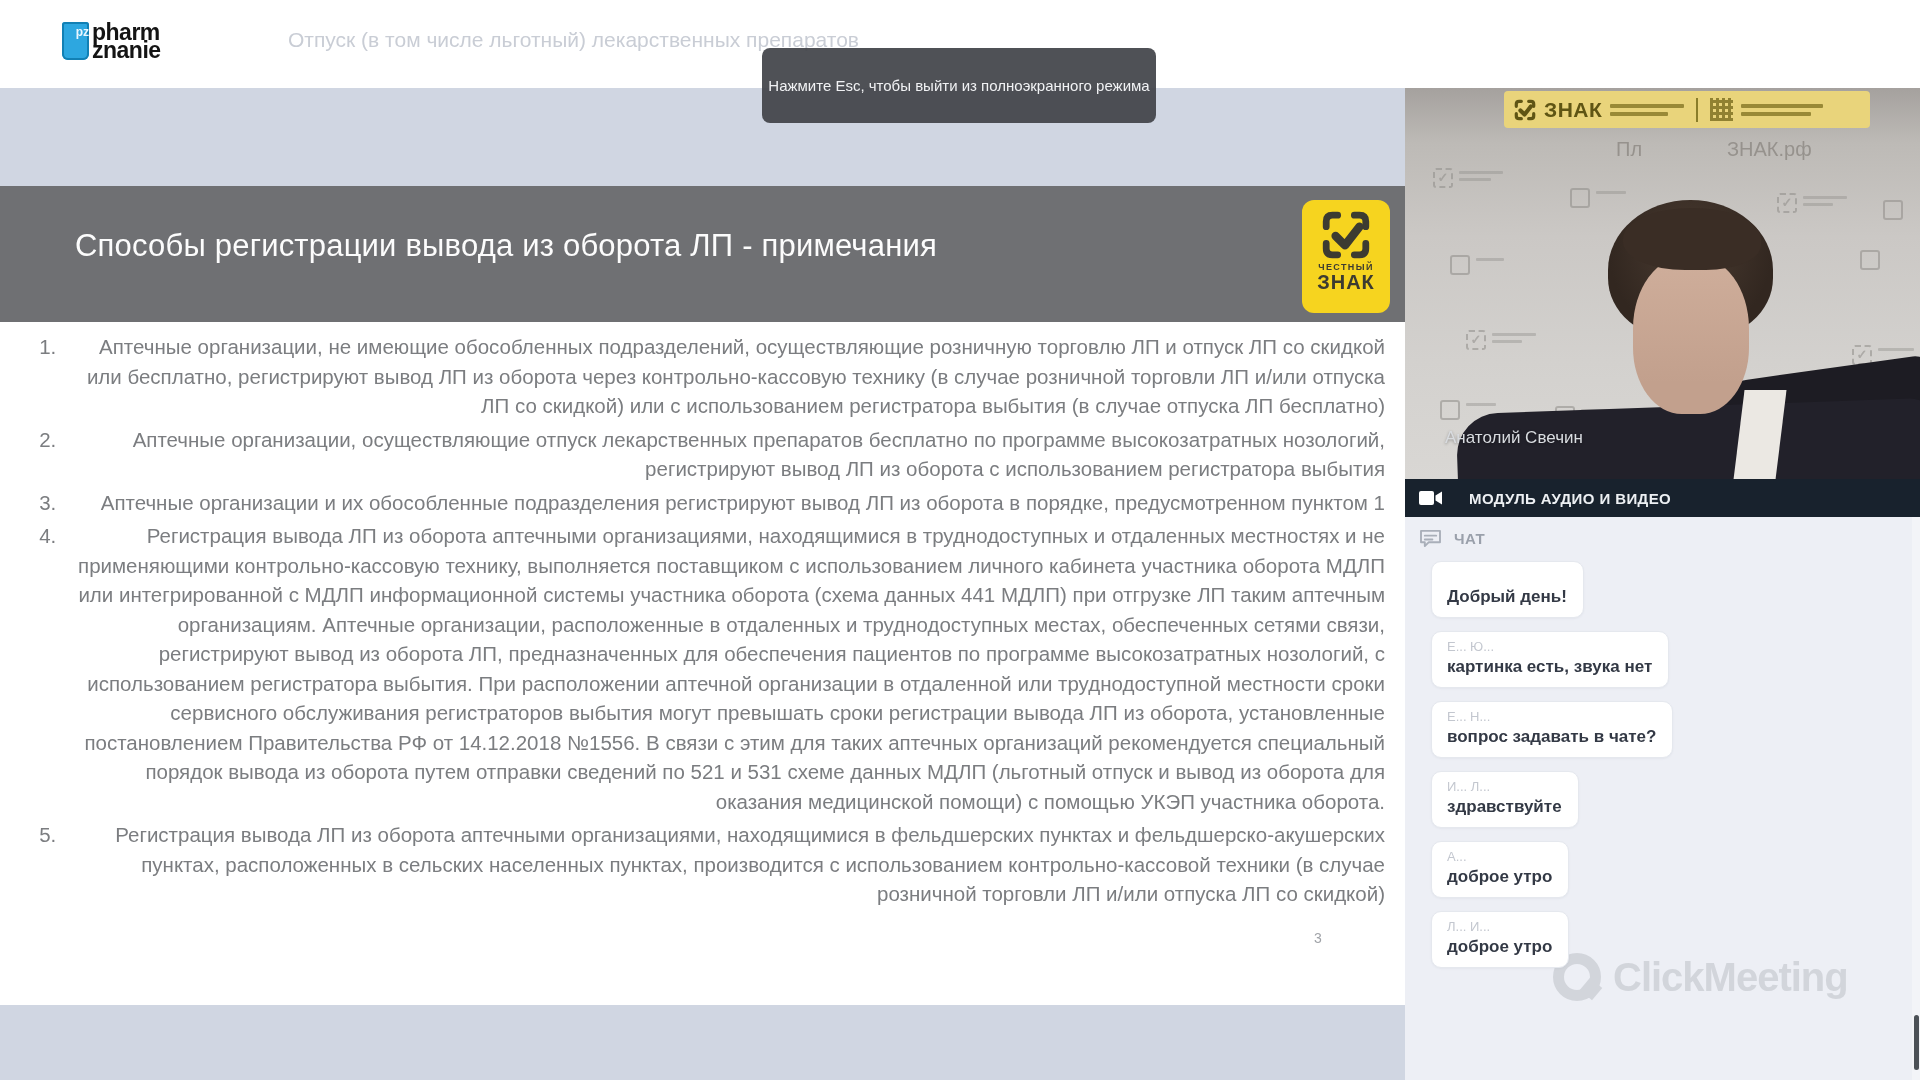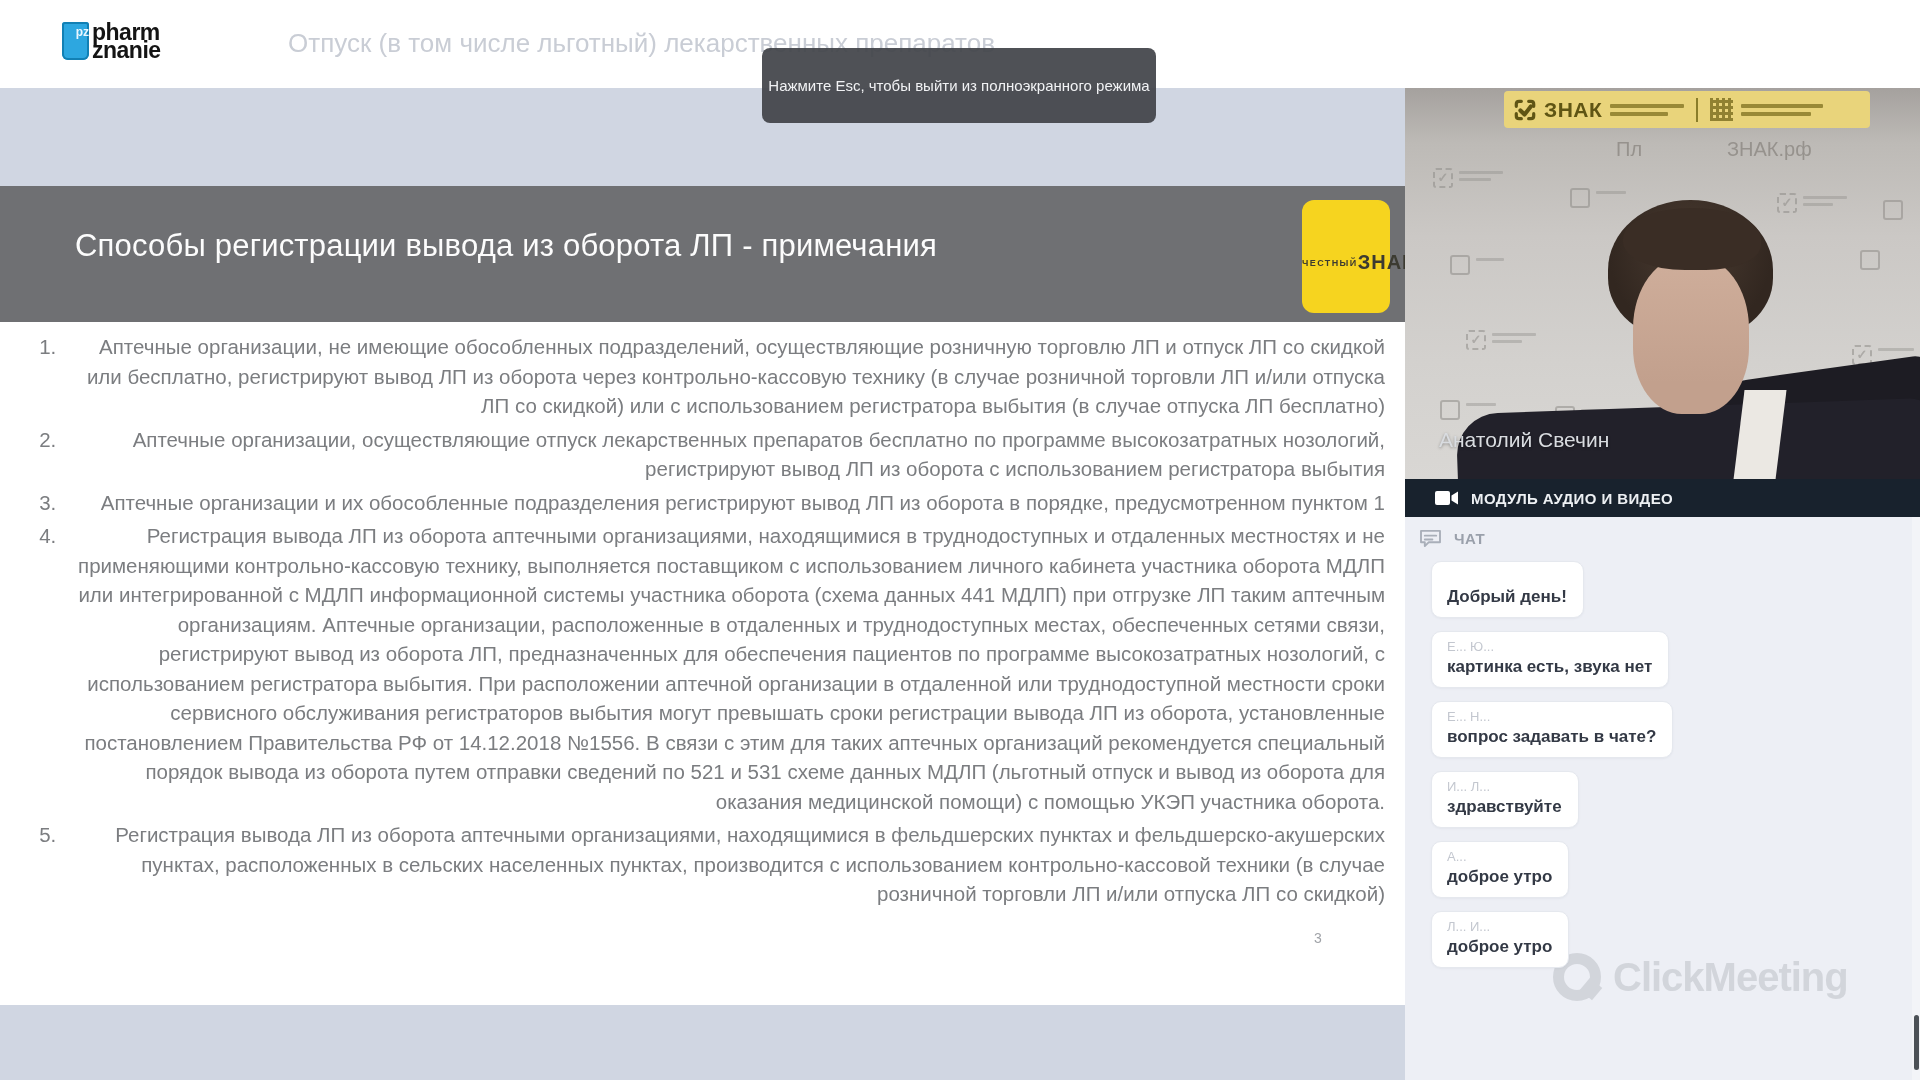--- a/index.html
+++ b/index.html
@@ -5,32 +5,32 @@
   * { margin:0; padding:0; box-sizing:border-box; }
   html,body { width:1920px; height:1080px; background:#fff; font-family:"Liberation Sans", sans-serif; }
   #screen { position:relative; width:1920px; height:1080px; overflow:hidden; background:#fff; }
 
   
   .topbar { position:absolute; left:0; top:0; width:1920px; height:88px; background:#ffffff; z-index:6; }
   .logo { position:absolute; left:62px; top:22px; display:flex; align-items:center; }
   .logo-icon { width:27px; height:38px; background:#2da7e0; border-radius:3px 3px 6px 6px; position:relative; margin-right:3px; box-shadow:inset 0 0 0 2px #1280b4; }
   .logo-icon span { position:absolute; left:0; width:100%; text-align:right; color:#eaf7ff; font-weight:bold; font-size:12px; line-height:12px; }
   .logo-text { display:flex; flex-direction:column; color:#141414; font-weight:800; font-size:23px; line-height:18px; letter-spacing:-0.5px; }
-  .webinar-title { position:absolute; left:288px; top:28px; font-size:26px; color:#c9cdd5; font-weight:400; white-space:nowrap; z-index:1; }
+  .webinar-title { position:absolute; left:288px; top:28px; font-size:21px; color:#c9cdd5; font-weight:400; white-space:nowrap; z-index:1; }
 
   
   .tooltip { position:absolute; left:762px; top:48px; width:394px; height:75px; background:rgba(66,68,73,0.93); border-radius:8px; display:flex; align-items:center; justify-content:center; z-index:60; }
   .tooltip span { color:#f1f2f4; font-size:15px; }
 
   
   .stage { position:absolute; left:0; top:88px; width:1405px; height:917px; background:#ffffff; overflow:hidden; }
   .band-top { position:absolute; left:0; top:0; width:1405px; height:98px; background:#d0d6e2; }
   .banner { position:absolute; left:0; top:98px; width:1405px; height:136px; background:#6f7073; }
   .banner-title { position:absolute; left:75px; top:42px; color:#fcfcfc; font-size:31px; letter-spacing:0.2px; }
-  .slide-logo { position:absolute; left:1302px; top:112px; width:88px; height:113px; background:#f6d41f; border-radius:12px; display:flex; flex-direction:row; align-items:center; padding-top:10px; z-index:2; }
+  .slide-logo { position:absolute; left:1302px; top:112px; width:88px; height:113px; background:#f6d41f; border-radius:12px; display:flex; flex-direction:column; align-items:center; padding-top:10px; z-index:2; }
   .slide-logo .cz-txt1 { font-size:9px; font-weight:700; letter-spacing:1.4px; color:#3c3b31; margin-top:2px; }
   .slide-logo .cz-txt2 { font-size:20px; font-weight:800; letter-spacing:1px; color:#3c3b31; line-height:20px; }
   .slide-body { position:absolute; left:20px; top:244px; width:1365px; color:#7b7d80; font-size:20.5px; line-height:29.5px; }
   .slide-body ol { padding-left:42px;text-align:right; }
   .slide-body li { margin-bottom:4px; padding-left:8px; }
   .page-num { position:absolute; left:1314px; top:842px; font-size:14px; color:#a0a3a8; }
   .band-bottom { position:absolute; left:0; top:1005px; width:1405px; height:75px; background:#d0d6e2; }
 
   
   .video { position:absolute; left:1405px; top:88px; width:515px; height:391px; overflow:hidden;
@@ -49,24 +49,24 @@
   .pat-glyph { width:20px; height:20px; border:2px dashed #8f8d89; border-radius:3px; font-size:13px; font-weight:bold; text-align:center; line-height:16px; }
   .pat-glyph.solid { border-style:solid; }
   .pat .microbars i { background:#8f8d89; height:3px; }
   .person { position:absolute; left:0; top:0; width:515px; height:391px; z-index:2; }
   .hair { position:absolute; left:203px; top:112px; width:165px; height:140px; background:radial-gradient(ellipse at 50% 35%,#4a3b31 0%,#322720 70%); border-radius:52% 52% 46% 46%; }
   .face { position:absolute; left:228px; top:168px; width:116px; height:158px; background:linear-gradient(180deg,#cfae9b 0%,#c2a08d 80%); border-radius:46% 46% 42% 42%; }
   .hair-fringe { position:absolute; left:218px; top:120px; width:138px; height:62px; background:#3a2d25; border-radius:50% 50% 40% 45%; }
   .suit-right { position:absolute; left:295px; top:282px; width:240px; height:120px; background:#1d1c23; border-radius:55px 18px 0 0; transform:rotate(-8deg); }
   .suit-main { position:absolute; left:52px; top:318px; width:480px; height:85px; background:#22212a; border-radius:42px 26px 0 0; transform:rotate(-2deg); }
   .shirt { position:absolute; left:334px; top:302px; width:42px; height:90px; background:#ebe8e3; transform:skewX(-7deg); }
-  .v-name { position:absolute; left:34px; top:340px; z-index:4; color:#d9dce0; font-size:21px; text-shadow:0 1px 3px rgba(0,0,0,0.35); }
-
-  
-  .module-bar { position:absolute; left:1405px; top:479px; width:515px; height:38px; background:#18222d; display:flex; align-items:center; padding-left:30px; z-index:4; }
+  .v-name { position:absolute; left:40px; top:340px; z-index:4; color:#d9dce0; font-size:17px; text-shadow:0 1px 3px rgba(0,0,0,0.35); }
+
+  
+  .module-bar { position:absolute; left:1405px; top:479px; width:515px; height:38px; background:#18222d; display:flex; align-items:center; padding-left:14px; z-index:4;gap:14px; }
   .module-bar .label { color:#edf0f3; font-size:15px; font-weight:700; letter-spacing:0.4px; margin-left:12px; }
 
   
   .chat { position:absolute; left:1405px; top:517px; width:515px; height:563px; background:#edeff5; overflow:hidden; }
   .chat-header { display:flex; align-items:center; padding:12px 0 0 14px; }
   .chat-header .label { color:#9aa0ab; font-size:15px; font-weight:700; letter-spacing:0.4px; margin-left:12px; }
   .messages { position:relative; margin-top:2px; padding-left:26px; z-index:2; }
   .msg { background:#ffffff; border:1px solid #e5e8ee; border-radius:10px; padding:7px 16px 10px 15px; margin-top:13px; width:max-content; max-width:350px; box-shadow:0 1px 2px rgba(120,130,150,0.08); }
   .msg-sender { font-size:13px; color:#c3c7cf; min-height:15px; margin-bottom:3px; }
   .msg-text { font-size:17px; font-weight:600; color:#333945; }

